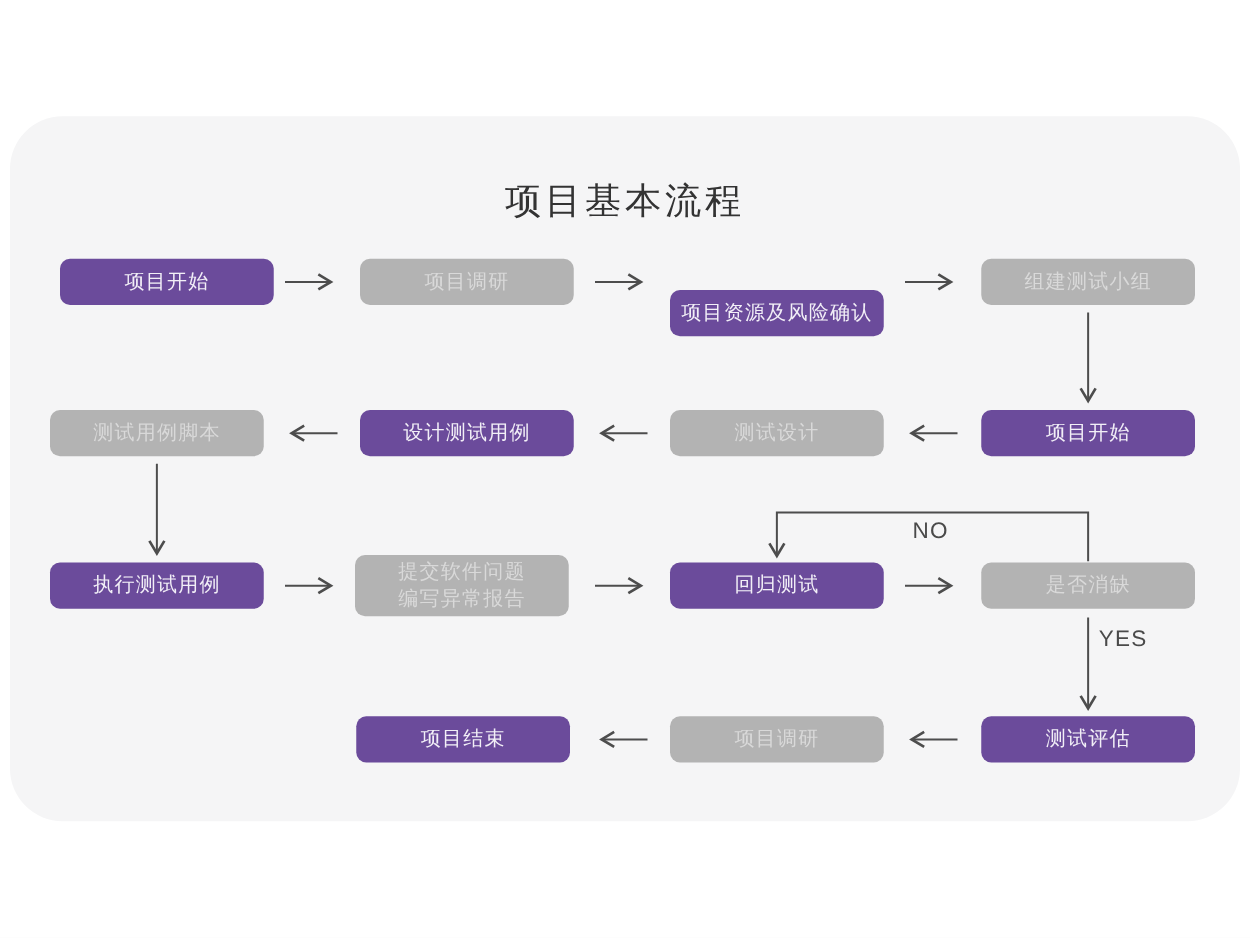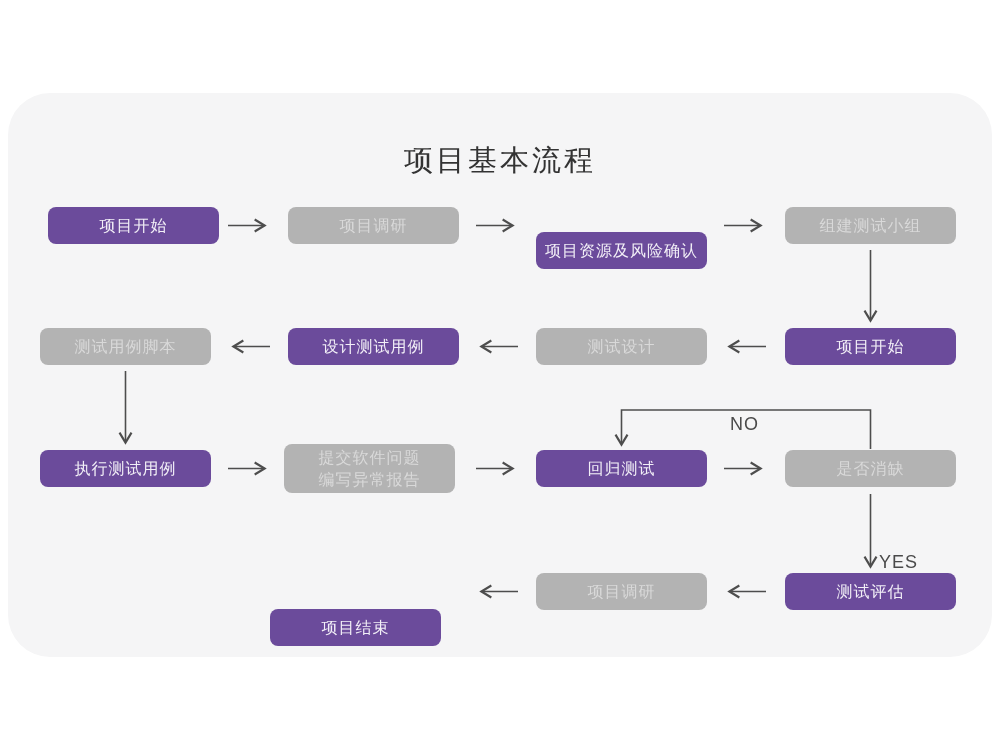--- a/index.html
+++ b/index.html
@@ -51,21 +51,21 @@
   .node.gray   { background: #b3b3b3; color: #d9d9d9; }
   .node.tall   { height: 49px; }
   svg.arrows { position: absolute; left: 0; top: 0; width: 1000px; height: 750px; }
   .flow-label {
     position: absolute;
     font-size: 18px;
     color: #4a4a4a;
     letter-spacing: 1px;
   }
   .flow-label.no  { left: 730px; top: 414px; }
-  .flow-label.yes { left: 879px; top: 552px; }
+  .flow-label.yes { left: 879px; top: 501px; }
 </style>
 </head>
 <body>
 
 <div class="stage">
 
   <div class="card"></div>
 
   <div class="title">项目基本流程</div>
 
@@ -80,21 +80,21 @@
   <div class="node gray" style="left:40px;  top:328px;">测试用例脚本</div>
 
   <div class="node purple" style="left:40px;  top:450px;">执行测试用例</div>
   <div class="node gray tall" style="left:284px; top:444px;">提交软件问题
 编写异常报告</div>
   <div class="node purple" style="left:536px; top:450px;">回归测试</div>
   <div class="node gray" style="left:785px; top:450px;">是否消缺</div>
 
   <div class="node purple" style="left:785px; top:573px;">测试评估</div>
   <div class="node gray" style="left:536px; top:573px;">项目调研</div>
-  <div class="node purple" style="left:270px; top:573px;margin-top:36px;">项目结束</div>
+  <div class="node purple" style="left:285px; top:573px;">项目结束</div>
 
   <svg class="arrows" viewBox="0 0 1000 750" fill="none" stroke="#4d4d4d" stroke-width="1.6">
     <defs>
       <marker id="ah" viewBox="0 0 12 12" refX="9.5" refY="6" markerWidth="10" markerHeight="10" orient="auto-start-reverse">
         <path d="M2.5,1.5 L10,6 L2.5,10.5" fill="none" stroke="#4d4d4d" stroke-width="1.6"></path>
       </marker>
     </defs>
 
     <line x1="228" y1="225.5" x2="264" y2="225.5" marker-end="url(#ah)"></line>
     <line x1="476" y1="225.5" x2="512" y2="225.5" marker-end="url(#ah)"></line>

